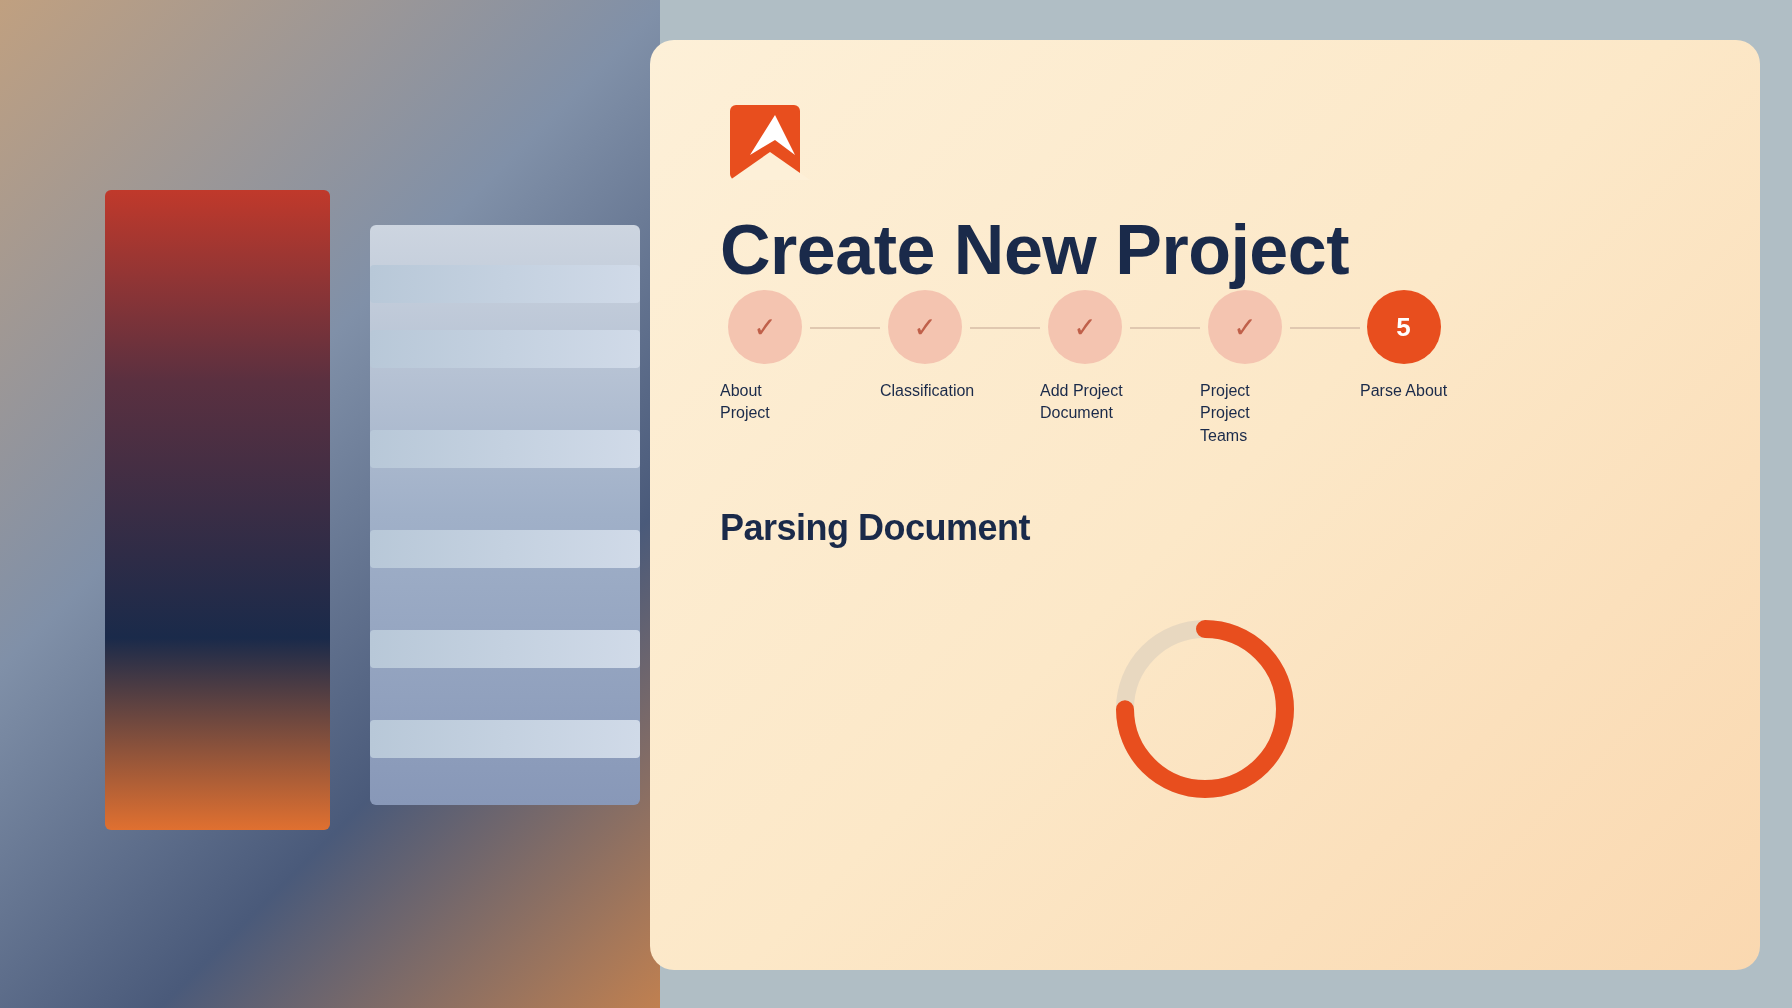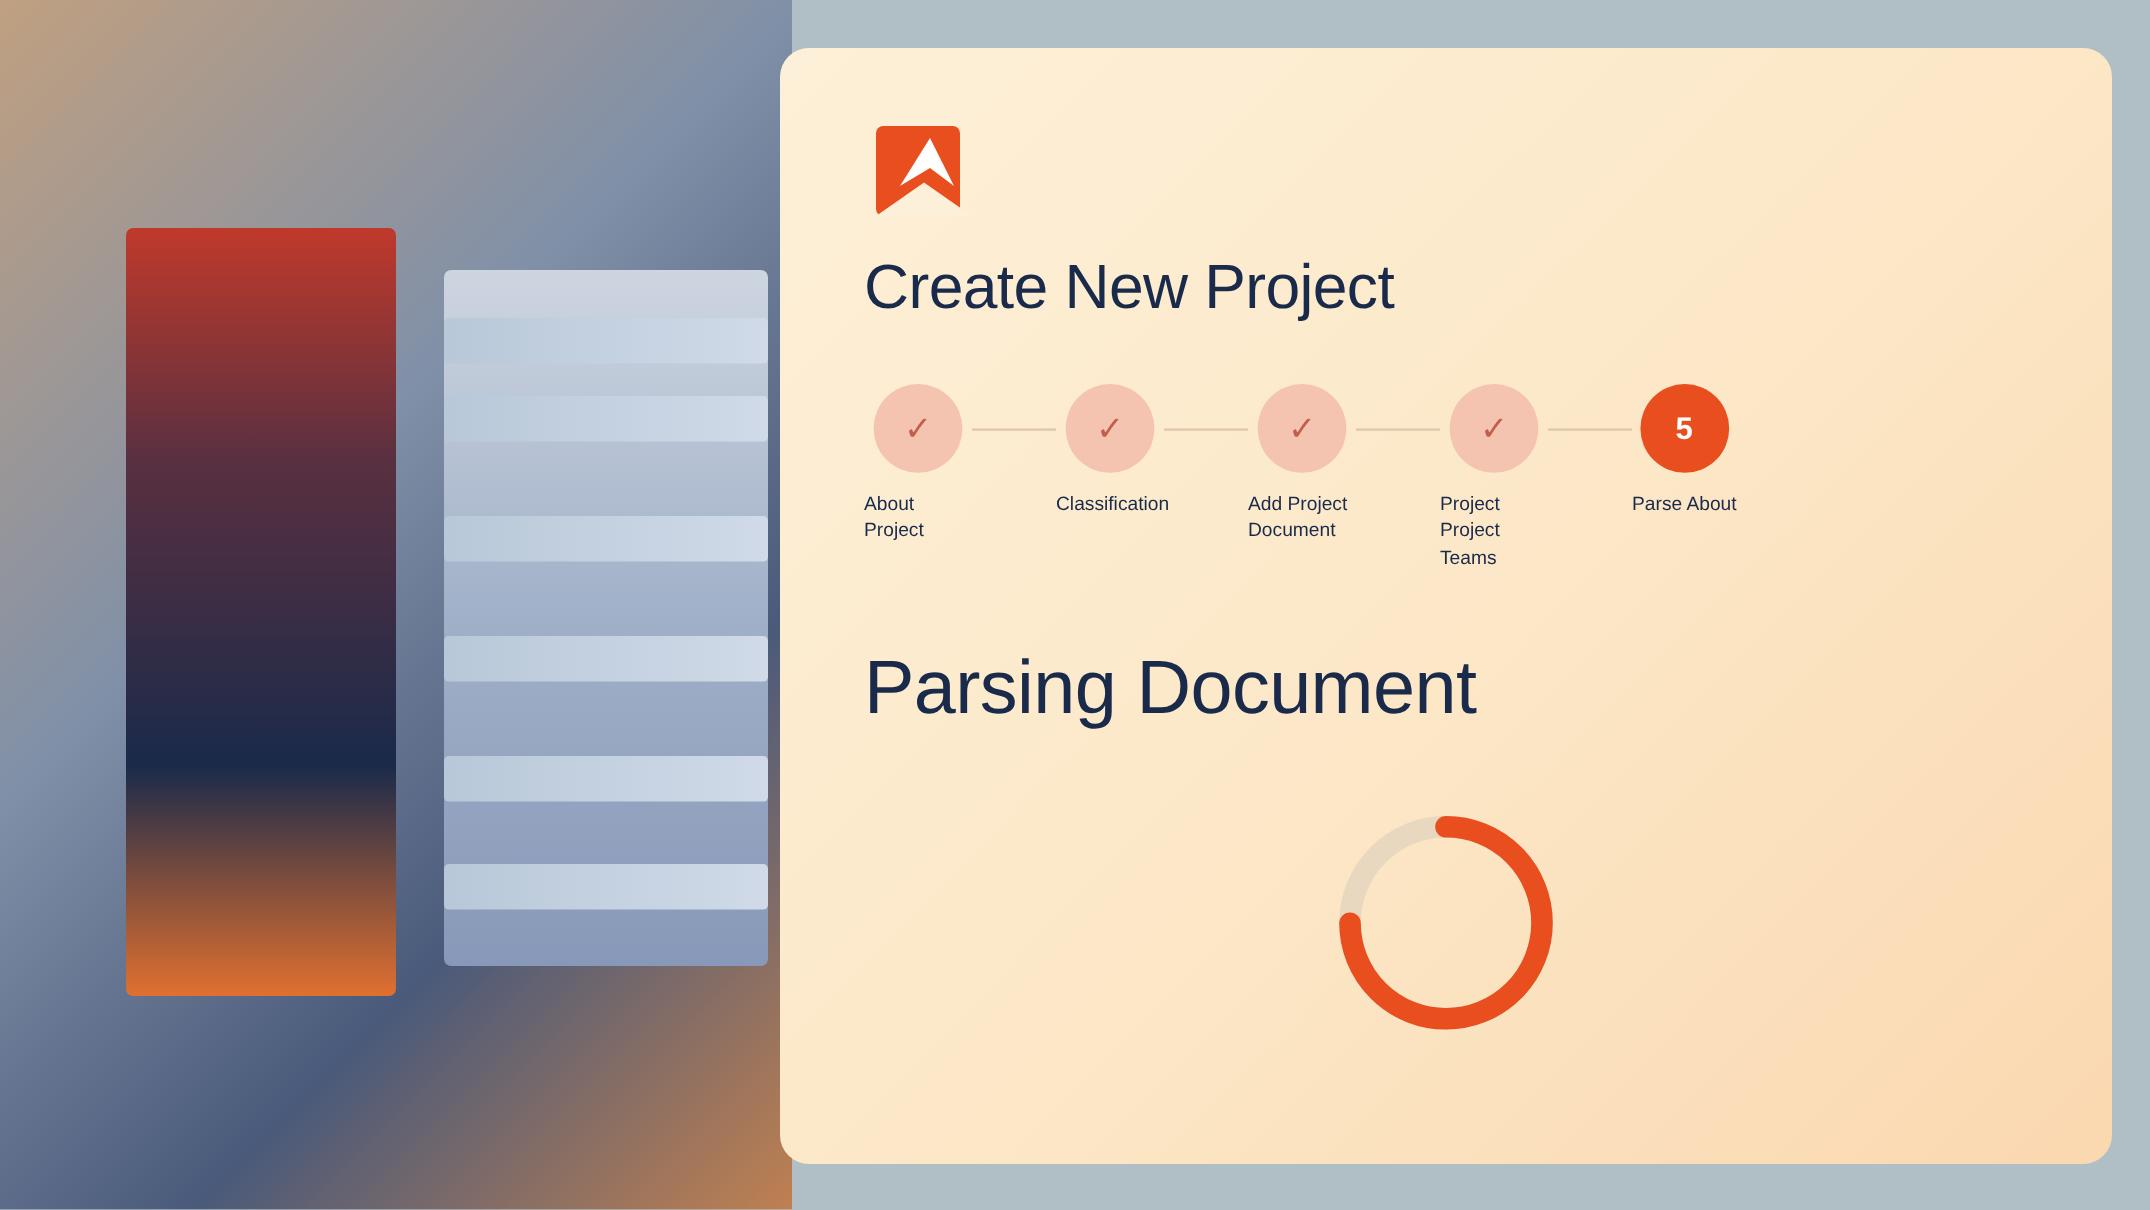--- a/index.html
+++ b/index.html
@@ -82,24 +82,23 @@
       margin-bottom: 30px;
     }
 
     .logo-svg {
       width: 90px;
       height: 80px;
     }
 
     
     .page-title {
-      font-size: 52px;
-      font-weight: 400;
+      font-size: 70px;
+      font-weight: 700;
       color: #1a2a4a;
-      margin-bottom: 50px;
       letter-spacing: -0.5px;
     }
 
     
     .stepper {
       display: flex;
       align-items: flex-start;
       gap: 0;
       margin-bottom: 60px;
     }
@@ -149,22 +148,22 @@
     .step-label {
       font-size: 16px;
       color: #1a2a4a;
       text-align: left;
       line-height: 1.4;
       max-width: 90px;
     }
 
     
     .section-title {
-      font-size: 63px;
-      font-weight: 400;
+      font-size: 36px;
+      font-weight: 700;
       color: #1a2a4a;
       margin-bottom: 50px;
       letter-spacing: -0.5px;
       margin-top: 12px;
     }
 
     
     .progress-container {
       display: flex;
       justify-content: center;

